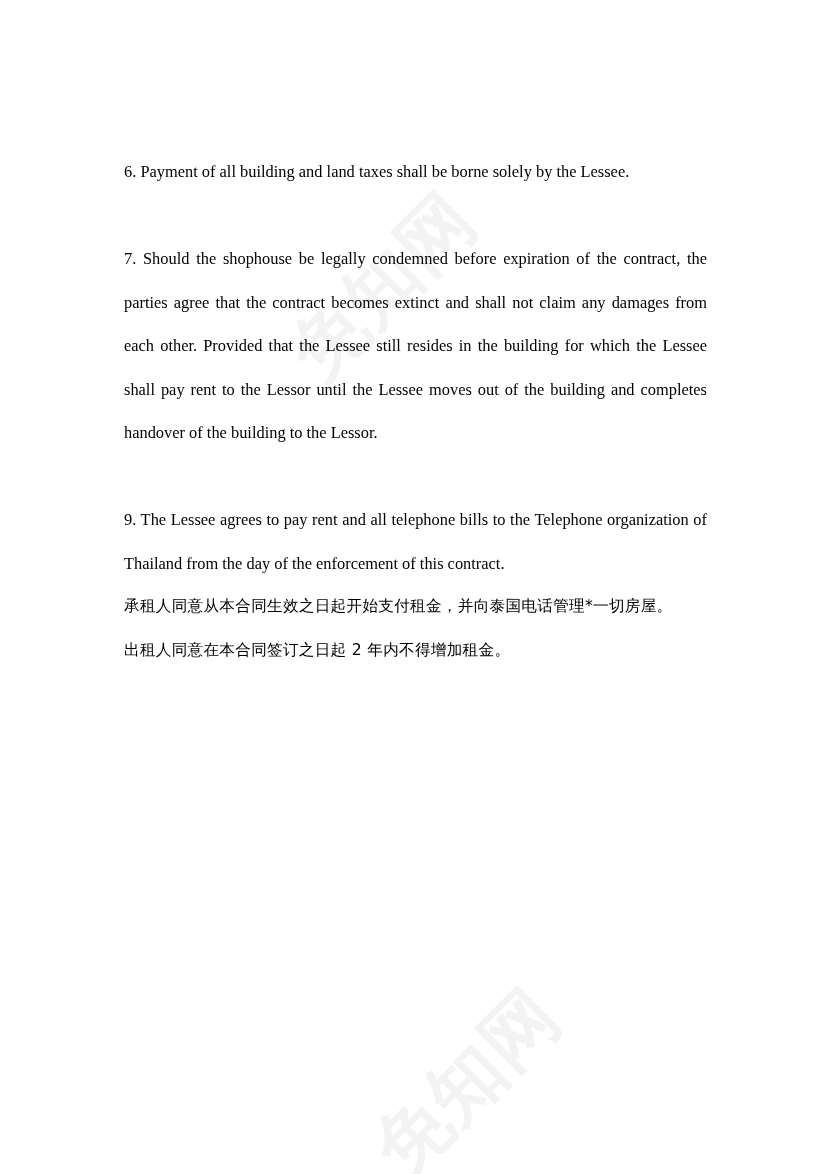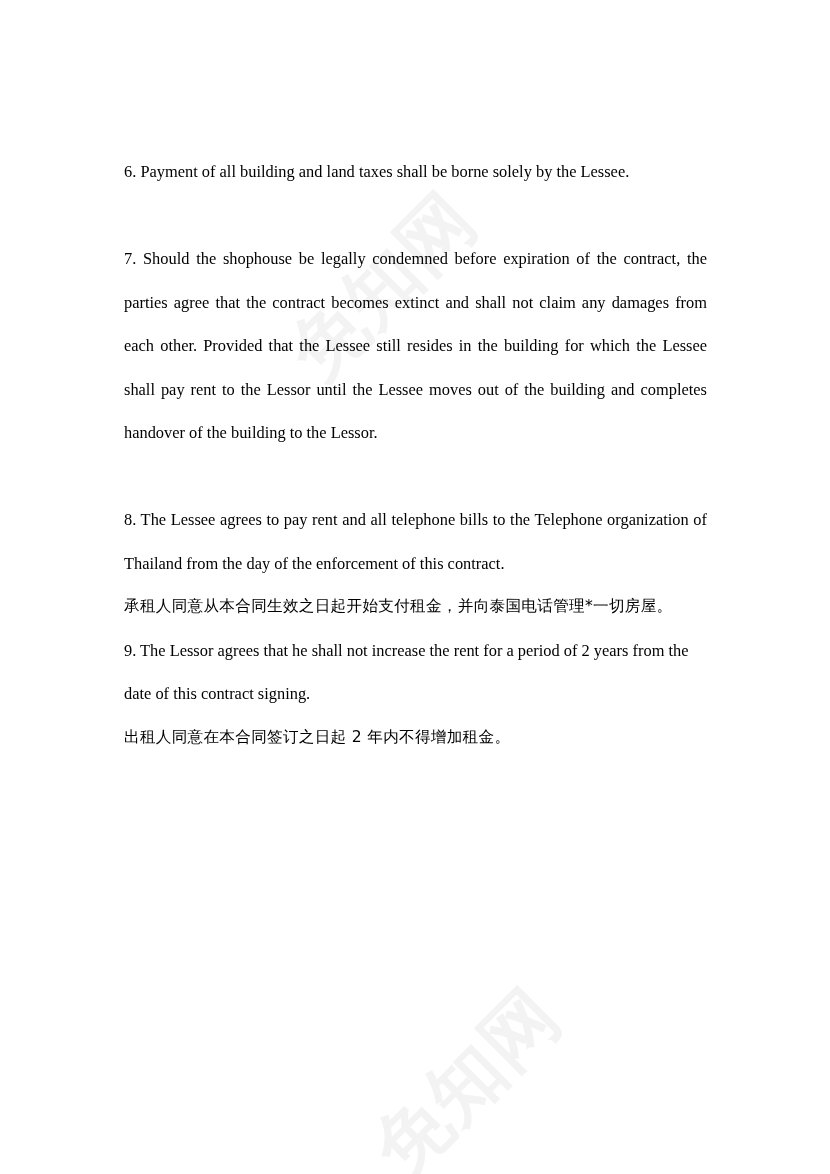--- a/index.html
+++ b/index.html
@@ -99,23 +99,22 @@
       <p class="para en">6. Payment of all building and land taxes shall be borne solely by the Lessee.</p>
     </div>
     <div class="gap"></div>
 
     <div class="block">
       <p class="para en">7. Should the shophouse be legally condemned before expiration of the contract, the parties agree that the contract becomes extinct and shall not claim any damages from each other. Provided that the Lessee still resides in the building for which the Lessee shall pay rent to the Lessor until the Lessee moves out of the building and completes handover of the building to the Lessor.</p>
     </div>
     <div class="gap"></div>
 
     <div class="block">
-      <p class="para en">8. The Lessee agrees to pay rent and all telephone bills to the Telephone organization of Thailand from the day of the enforcement of this contract.</p>
+      <p class="para en">9. The Lessee agrees to pay rent and all telephone bills to the Telephone organization of Thailand from the day of the enforcement of this contract.</p>
       <p class="para cn">承租人同意从本合同生效之日起开始支付租金，并向泰国电话管理*一切房屋。</p>
     </div>
 
     <div class="block">
-      <p class="para en nojustify">9. The Lessor agrees that he shall not increase the rent for a period of 2 years from the date of this contract signing.</p>
       <p class="para cn">出租人同意在本合同签订之日起 2 年内不得增加租金。</p>
     </div>
 
   </div>
 </div>
 
 </body></html>

